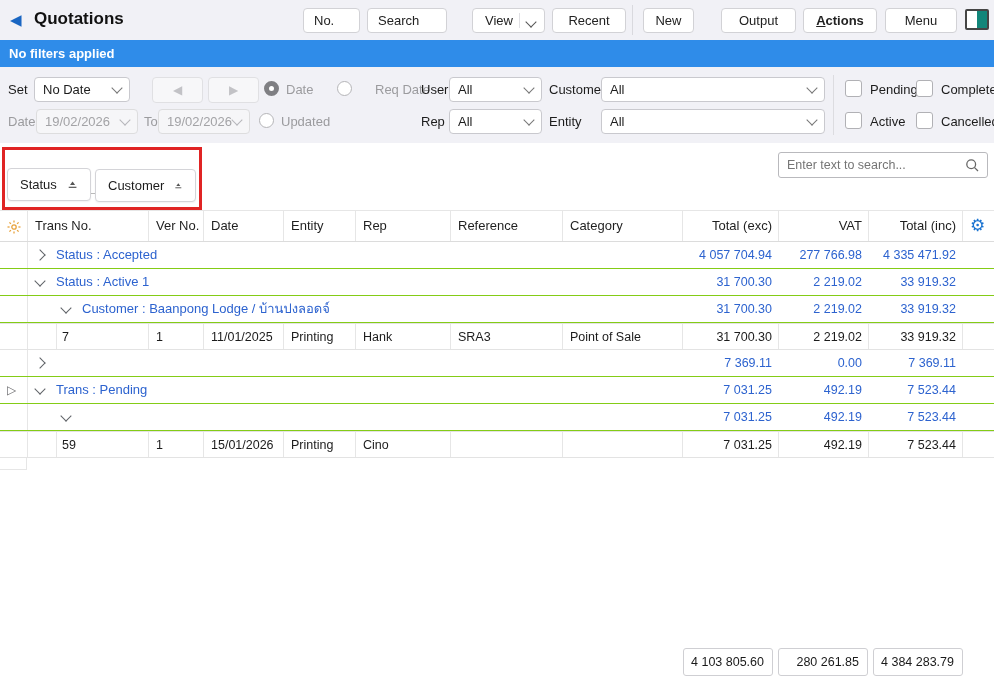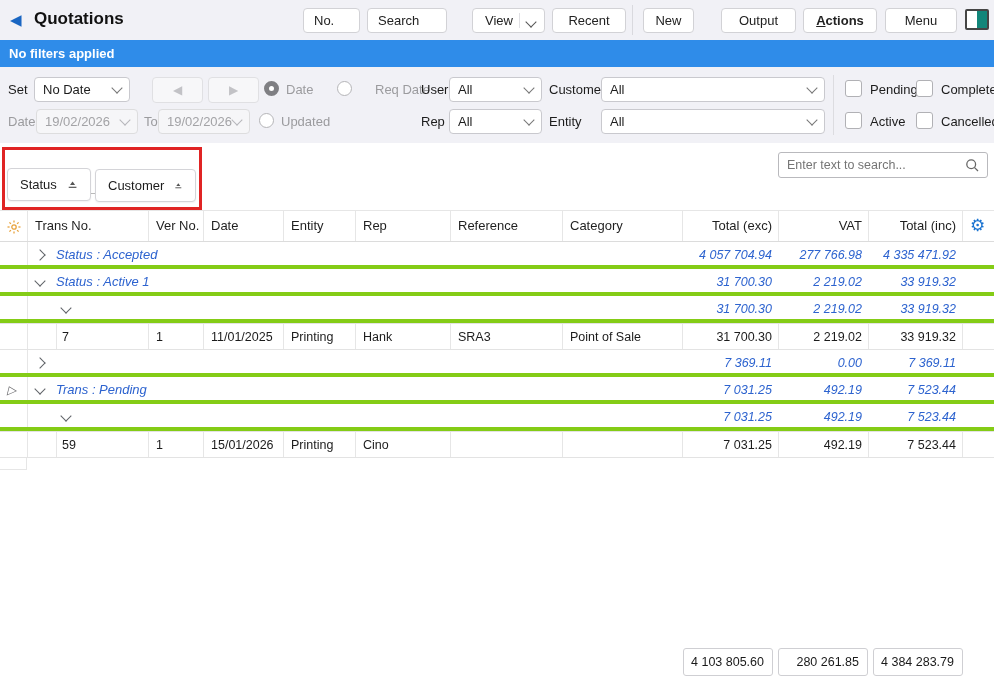--- a/index.html
+++ b/index.html
@@ -50,21 +50,21 @@
   .searchbox{left:778px;top:152px;width:210px;height:26px;background:#fff;border:1px solid #b9b9bd;
              border-radius:3px;box-sizing:border-box;display:flex;align-items:center;}
   .searchbox input{flex:1;border:none;outline:none;padding:0 8px;font-family:inherit;font-size:12.5px;color:#333;background:transparent;}
   
   .thead{left:0;top:210px;width:994px;height:32px;background:#fff;border-top:1px solid #e6e6e6;
          border-bottom:1px solid #dcdcdc;box-sizing:border-box;}
   .hcell{position:absolute;top:0;line-height:30px;color:#1f1f1f;font-size:13px;}
   .hcell.ra{text-align:right;}
   .vline{position:absolute;top:0;bottom:0;width:1px;background:#e6e6e6;}
   .trow{position:absolute;left:0;width:994px;height:27px;background:#fff;box-sizing:border-box;}
-  .trow.group{border-bottom:4px solid #84cc16;cursor:pointer;font-style:italic;}
+  .trow.group{border-bottom:1px solid #84cc16;cursor:pointer;}
   .trow.detail{border-top:1px solid #e3e3e3;border-bottom:1px solid #e3e3e3;cursor:pointer;}
   .glabel{position:absolute;top:0;line-height:26px;color:var(--link);font-size:13px;white-space:nowrap;}
   .dcell{position:absolute;top:0;line-height:26px;color:#1c1c1c;font-size:12.5px;white-space:nowrap;}
   .amt{position:absolute;top:0;line-height:26px;font-size:12.5px;}
   .amt.blue{color:var(--link);}
   .amt.dark{color:#1c1c1c;}
   .chev{position:absolute;width:7px;height:7px;border-right:1.6px solid #5f6368;border-bottom:1.6px solid #5f6368;}
   .chev.down{transform:rotate(45deg);top:8px;}
   .chev.right{transform:rotate(-45deg);top:9px;}
   .rowind{position:absolute;left:7px;top:0;line-height:26px;color:#6b6b6e;font-size:12px;}
@@ -243,20 +243,21 @@
         <span class="vline" style="left: 27px;"></span>
         <span class="chev down" style="left: 36px;"></span>
         <span class="glabel" style="left: 56px;">Status : Active 1</span>
         <span class="amt blue" style="right: 222px;">31 700.30</span>
         <span class="amt blue" style="right: 132px;">2 219.02</span>
         <span class="amt blue" style="right: 38px;">33 919.32</span>
       </div>
       <div class="trow group" style="top: 296px;">
         <span class="vline" style="left: 27px;"></span>
         <span class="chev down" style="left: 62px;"></span>
+        <span class="glabel" style="left: 82px;">Customer : Baanpong Lodge / บ้านปงลอดจ์</span>
         <span class="amt blue" style="right: 222px;">31 700.30</span>
         <span class="amt blue" style="right: 132px;">2 219.02</span>
         <span class="amt blue" style="right: 38px;">33 919.32</span>
       </div>
       <div class="trow detail" style="top: 323px;">
         <span class="vline" style="left: 27px;"></span>
         <span class="vline" style="left: 56px;"></span>
         <span class="vline" style="left: 148px;"></span>
         <span class="vline" style="left: 203px;"></span>
         <span class="vline" style="left: 283px;"></span>

